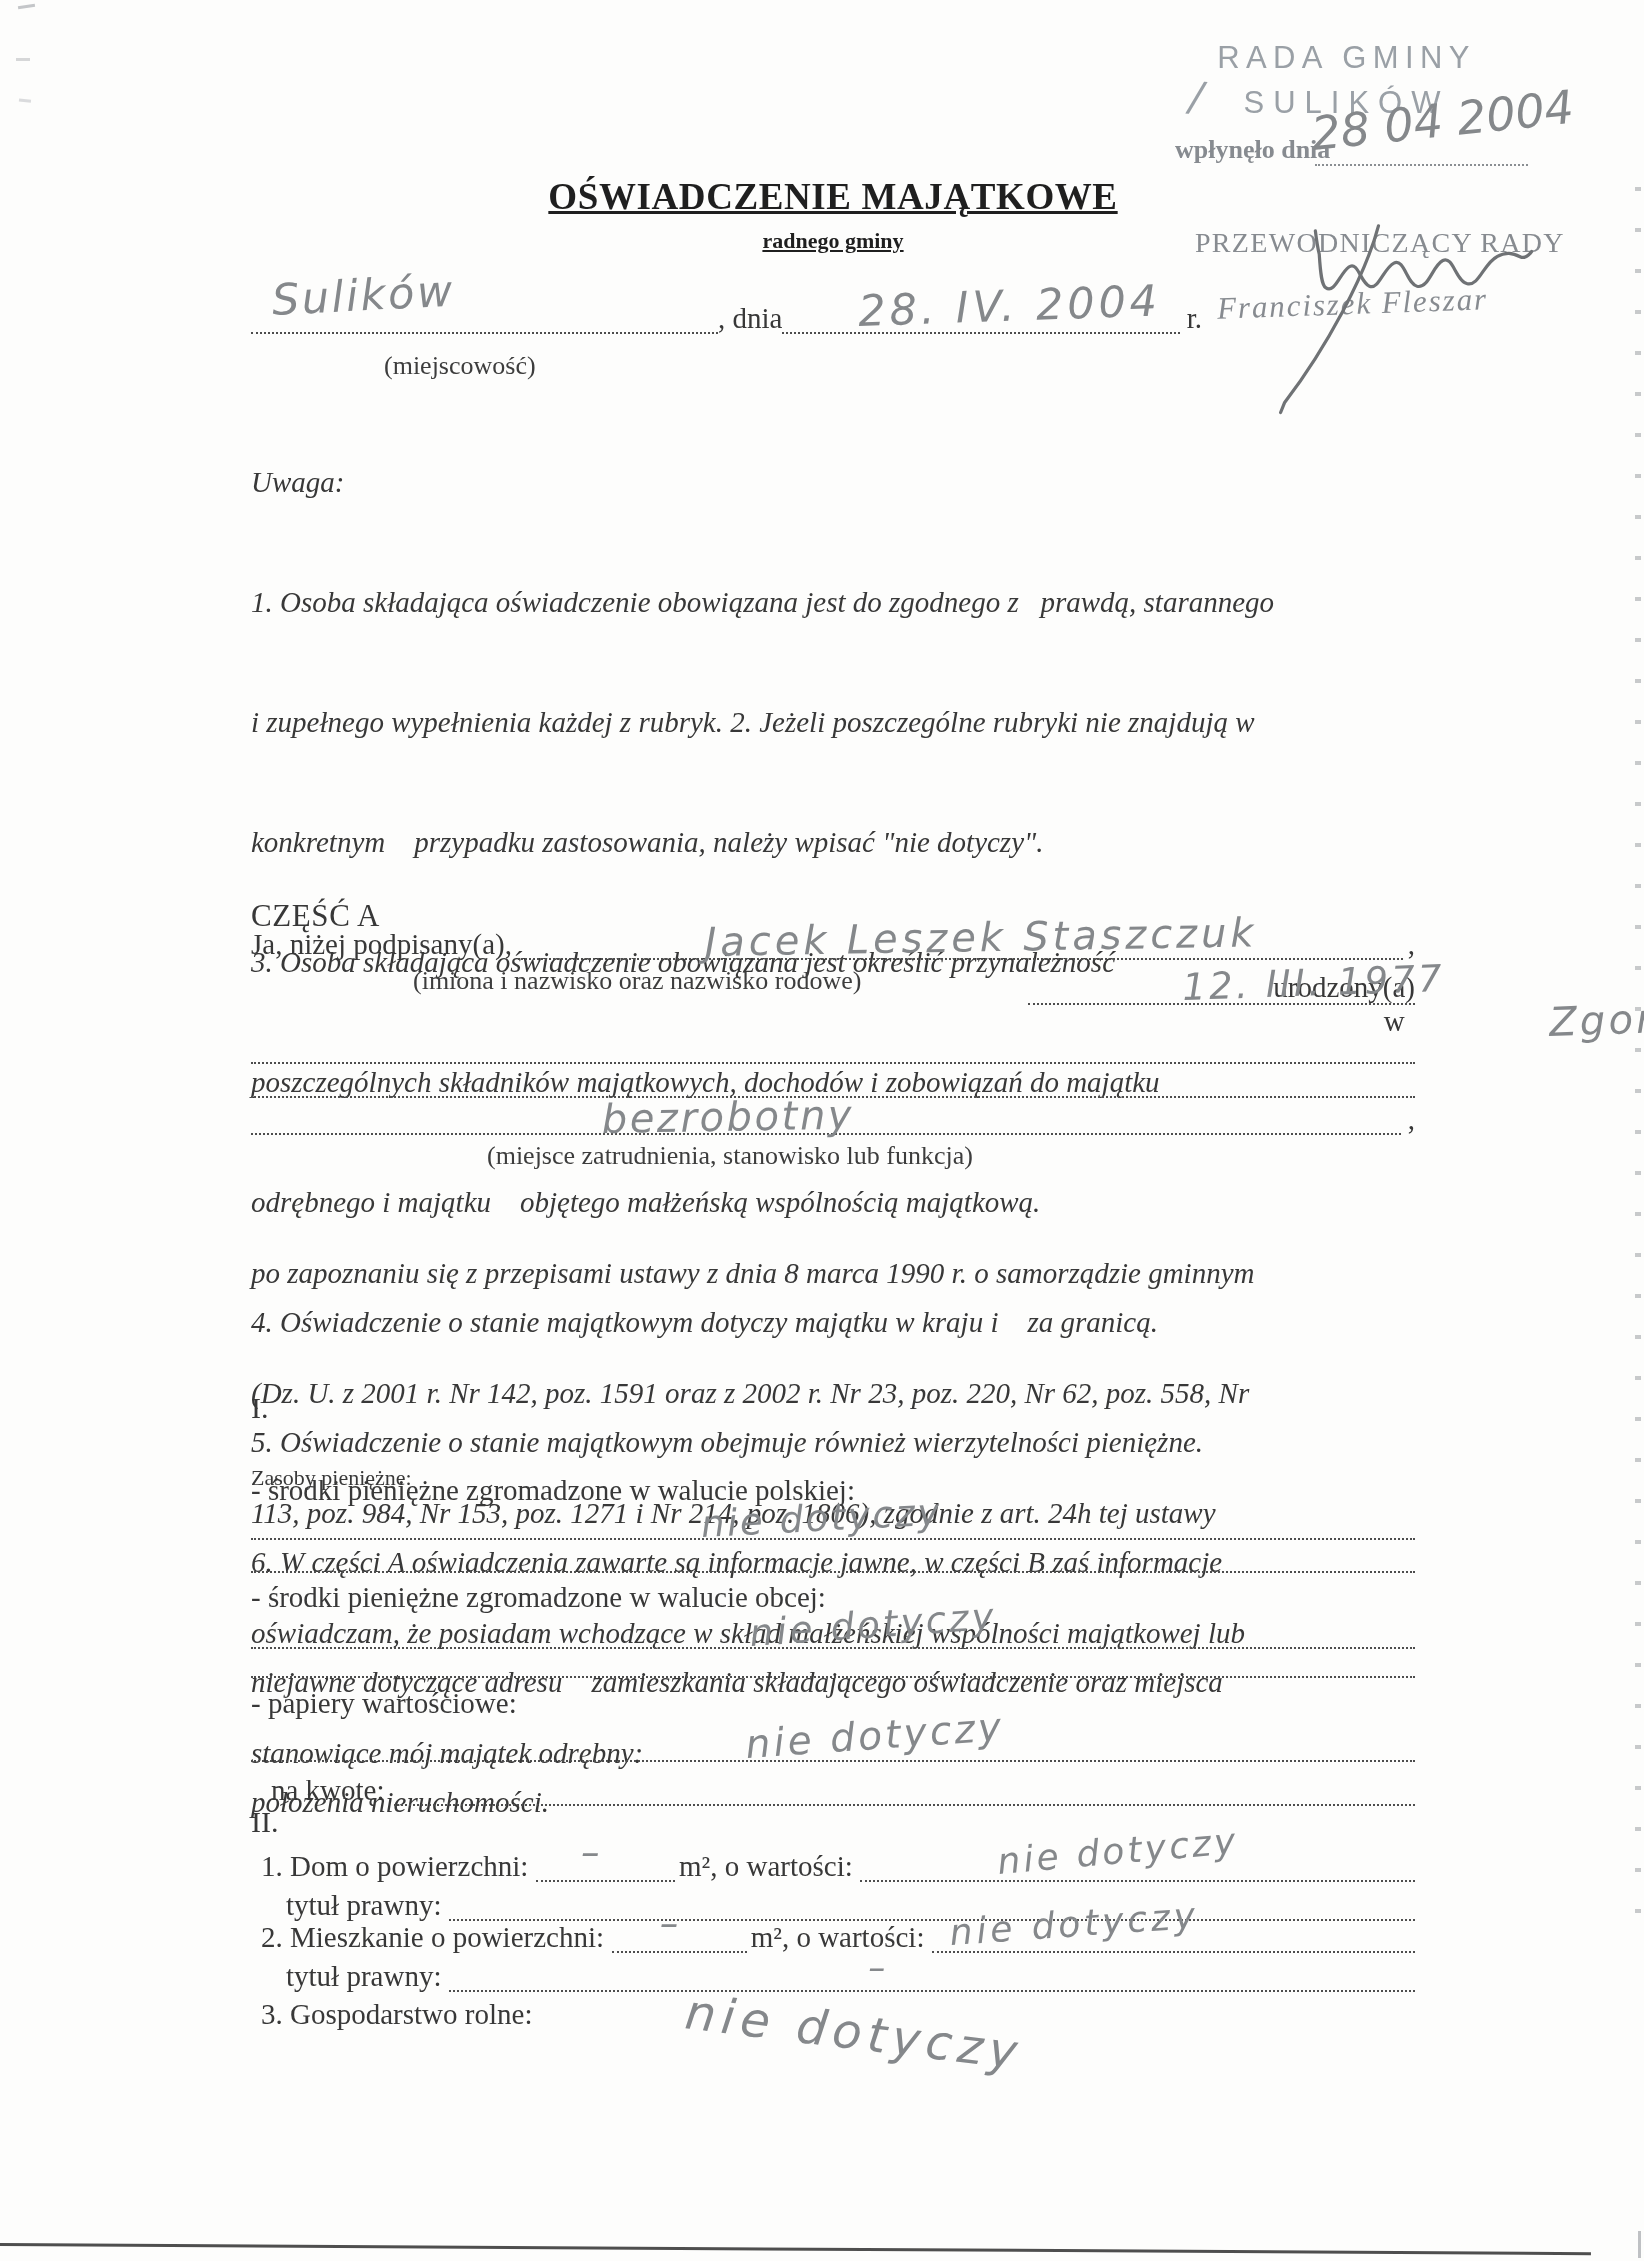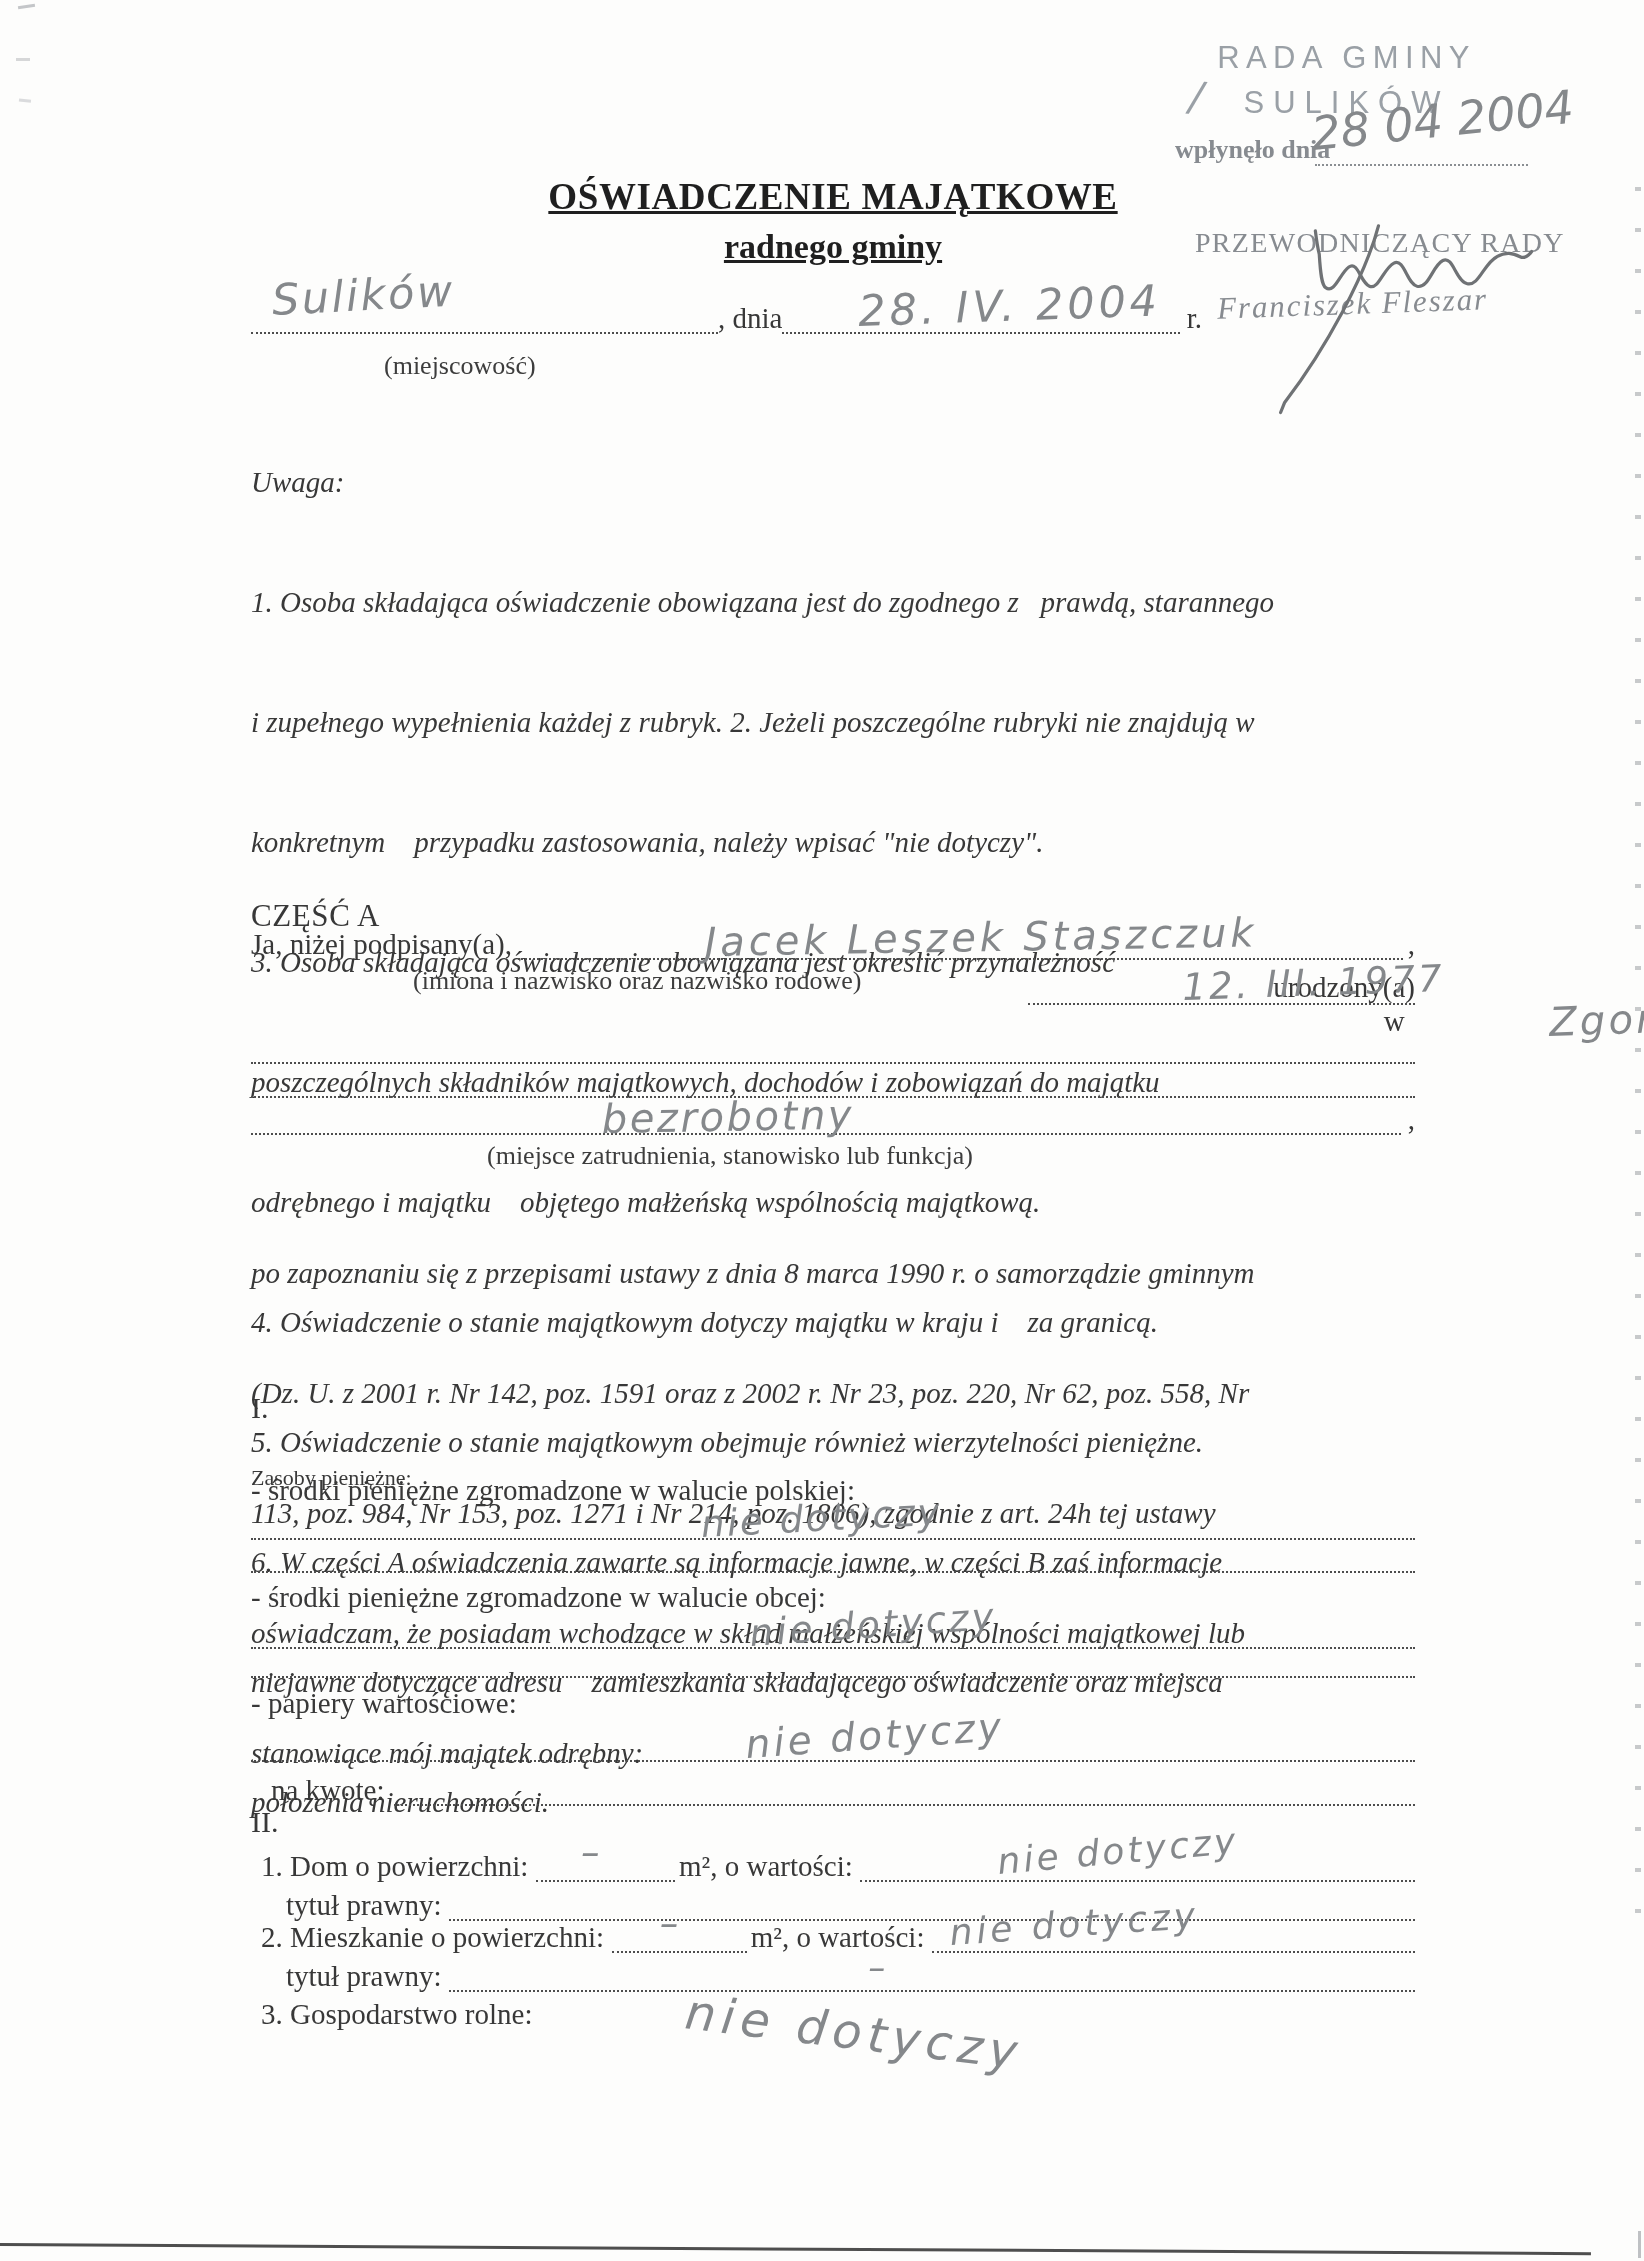--- a/index.html
+++ b/index.html
@@ -16,21 +16,21 @@
   
   .hw{position:absolute;font-family:"DejaVu Sans",sans-serif;font-style:italic;
       color:#85888b;white-space:nowrap;transform-origin:left bottom;line-height:1;}
   
   .stamp{font-family:"Liberation Sans",sans-serif;color:#9aa0a6;text-align:center;}
   .stamp .s1{font-size:31px;letter-spacing:6.4px;}
   .stamp .s2{font-size:31px;letter-spacing:9px;margin-top:9px;}
   .gray-serif{color:#878b90;}
   .title-block{text-align:center;color:#1f1f1f;text-decoration:underline;}
   .t1{font-size:37px;font-weight:bold;letter-spacing:0.6px;}
-  .t2{font-size:34px;font-weight:bold;margin-top:10.3px;}
+  .t2{font-size:22px;font-weight:bold;margin-top:10.3px;}
   .artifact{position:absolute;background:#8c9095;}
   .edge-strip{position:absolute;left:1635px;top:187px;width:6.4px;height:1741px;opacity:.45;
     background:repeating-linear-gradient(to bottom, rgba(105,110,116,.8) 0 3.9px, transparent 3.9px 41px);}
   .sig-svg{position:absolute;left:1251px;top:218px;}
   .bottom-line{position:absolute;left:0;top:2243px;width:1591px;border-top:3.2px solid #4e4e4e;
     transform:rotate(0.33deg);transform-origin:left top;}
 </style>
 </head>
 <body>
 

